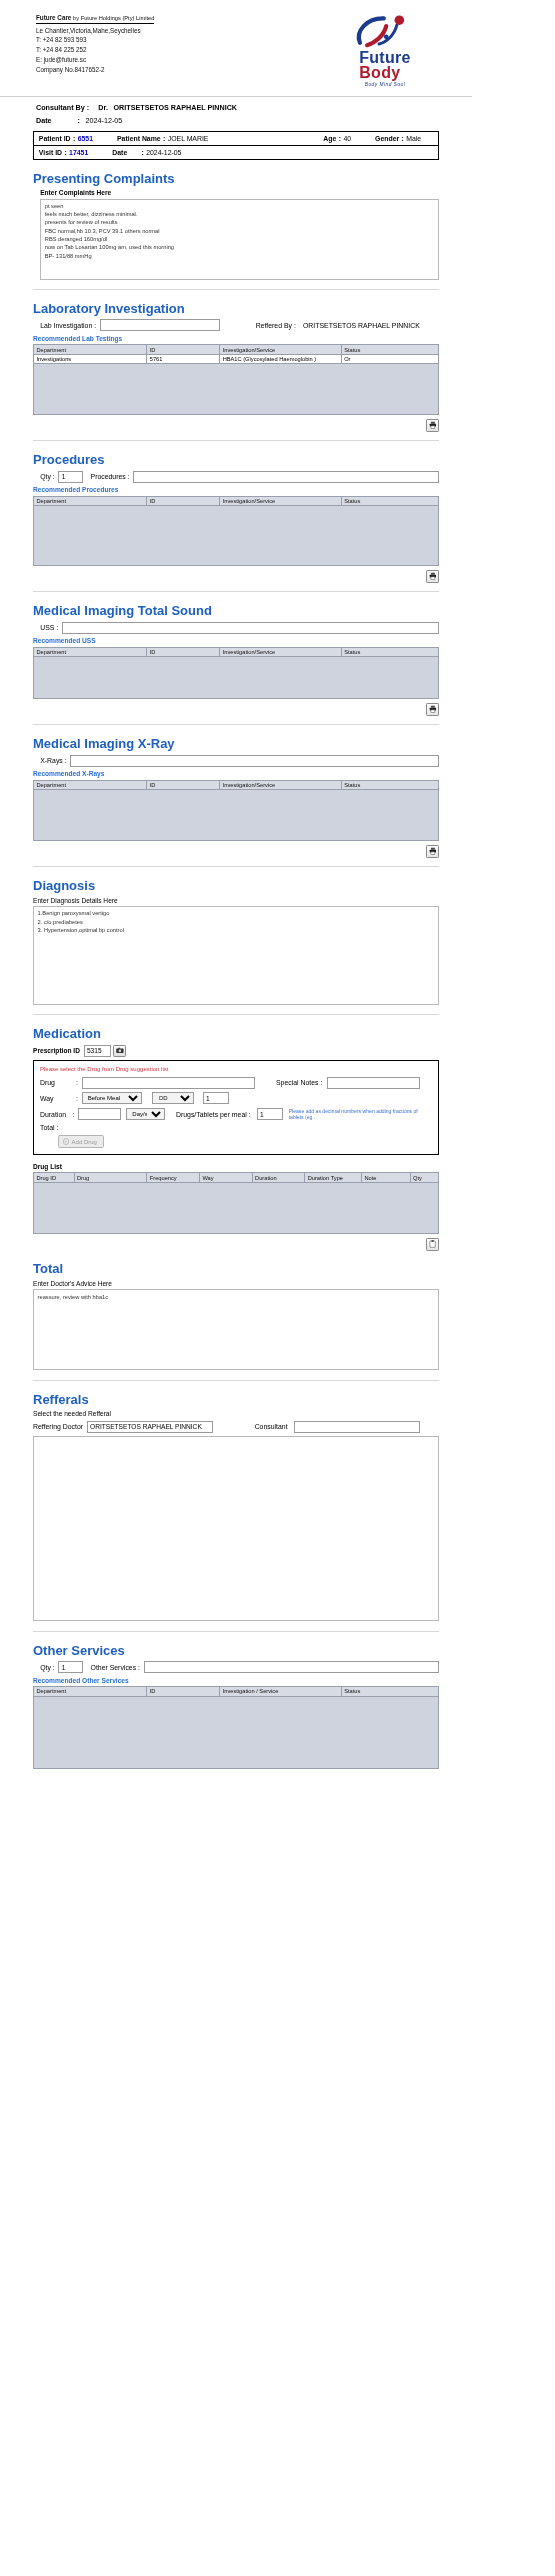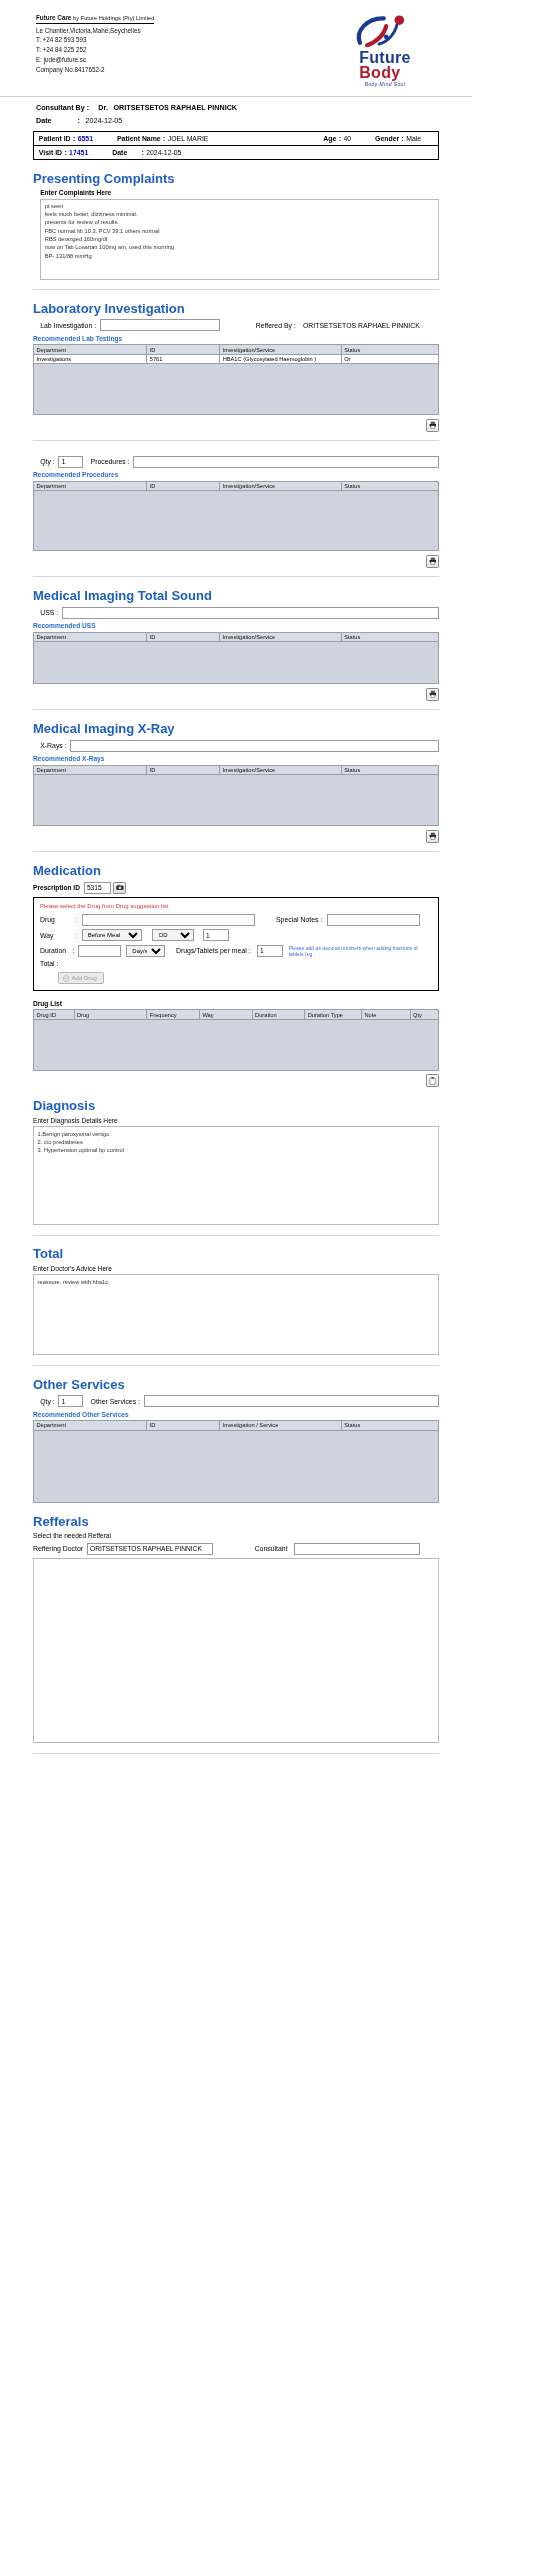--- a/index.html
+++ b/index.html
@@ -328,20 +328,21 @@
           <rect x="4" y="1.5" width="8" height="4" fill="#444"></rect>
           <rect x="1.5" y="5.5" width="13" height="6" rx="1" fill="#222"></rect>
           <rect x="4" y="10" width="8" height="5" fill="#fff" stroke="#444"></rect>
         </svg>
       </div>
     </div>
     <hr class="hr-light">
   </div>
 
   <div class="section">
+    <div class="sec-title">Procedures</div>
     <div class="field-row">
       <span class="lbl ml12 mr6">Qty :</span>
       <input class="inp small" value="1" style="">
       <span class="lbl ml12 mr6">Procedures :</span>
       <input class="inp wide" value="" style="">
     </div>
     <div class="rec-link">Recommended Procedures</div>
     <div class="grid-wrap">
       <table class="grid">
         <tbody>
@@ -421,20 +422,29 @@
     </div>
     <div class="icon-btn-row">
       <div class="icon-btn">
         <svg width="7.8" height="7.8" viewBox="0 0 16 16">
           <rect x="4" y="1.5" width="8" height="4" fill="#444"></rect>
           <rect x="1.5" y="5.5" width="13" height="6" rx="1" fill="#222"></rect>
           <rect x="4" y="10" width="8" height="5" fill="#fff" stroke="#444"></rect>
         </svg>
       </div>
     </div>
+    <hr class="hr-light">
+  </div>
+
+  <div class="section">
+    <div class="sec-title">Diagnosis</div>
+    <div class="sec-small-label">Enter Diagnosis Details Here</div>
+    <textarea class="ta diagnosis" style="">1.Benign paroxysmal vertigo
+2. c/o prediabetes
+3. Hypertension,optimal bp control</textarea>
     <hr class="hr-light">
   </div>
 
   <div class="section">
     <div class="sec-title">Medication</div>
     <div class="presc-row">
       <b>Prescription ID</b>
       <input class="inp" style="width: 27.5px; margin-left: 3.6px;" value="5315">
       <span class="cam-btn">
         <svg width="7.8" height="6.6" viewBox="0 0 16 12">
@@ -515,32 +525,36 @@
       <div class="icon-btn">
         <svg width="7.2" height="7.8" viewBox="0 0 14 16">
           <rect x="1.5" y="2" width="11" height="13" rx="1" fill="#fff" stroke="#333"></rect>
           <rect x="4.5" y="0.7" width="5" height="3" rx="1" fill="#333"></rect>
         </svg>
       </div>
     </div>
   </div>
 
   <div class="section">
-    <div class="sec-title">Diagnosis</div>
-    <div class="sec-small-label">Enter Diagnosis Details Here</div>
-    <textarea class="ta diagnosis" style="">1.Benign paroxysmal vertigo
-2. c/o prediabetes
-3. Hypertension,optimal bp control</textarea>
-    <hr class="hr-light">
-  </div>
-
-  <div class="section">
     <div class="sec-title">Total</div>
     <div class="sec-small-label">Enter Doctor's Advice Here</div>
     <textarea class="ta advice" style="">reassure, review with hba1c</textarea>
+    <hr class="hr-light">
+  </div>
+
+  <div class="section">
+    <div class="sec-title">Refferals</div>
+    <div class="sec-small-label">Select the needed Refferal</div>
+    <div class="field-row">
+      <span class="lbl mr6">Reffering Doctor</span>
+      <input class="inp" style="width: 126px;" value="ORITSETSETOS RAPHAEL PINNICK">
+      <span class="lbl" style="margin-left:42px;">Consultant</span>
+      <input class="inp" style="width: 126px; margin-left: 6px;" value="">
+    </div>
+    <textarea class="ta referral" style=""></textarea>
     <hr class="hr-light">
   </div>
 
   <div class="section">
     <div class="sec-title">Other Services</div>
     <div class="field-row">
       <span class="lbl ml12 mr6">Qty :</span>
       <input class="inp small" value="1" style="">
       <span class="lbl ml12 mr6">Other Services :</span>
       <input class="inp wide" value="" style="">
@@ -554,27 +568,14 @@
           <th style="width:18%">ID</th>
           <th style="width:30%">Investigation / Service</th>
           <th>Status</th>
         </tr>
       </tbody>
         </table>
       <div class="grid-body-fill fill-120"></div>
     </div>
   </div>
 
-  <div class="section">
-    <div class="sec-title">Refferals</div>
-    <div class="sec-small-label">Select the needed Refferal</div>
-    <div class="field-row">
-      <span class="lbl mr6">Reffering Doctor</span>
-      <input class="inp" style="width: 126px;" value="ORITSETSETOS RAPHAEL PINNICK">
-      <span class="lbl" style="margin-left:42px;">Consultant</span>
-      <input class="inp" style="width: 126px; margin-left: 6px;" value="">
-    </div>
-    <textarea class="ta referral" style=""></textarea>
-    <hr class="hr-light">
-  </div>
-
 </div>
 
 
 </body></html>

